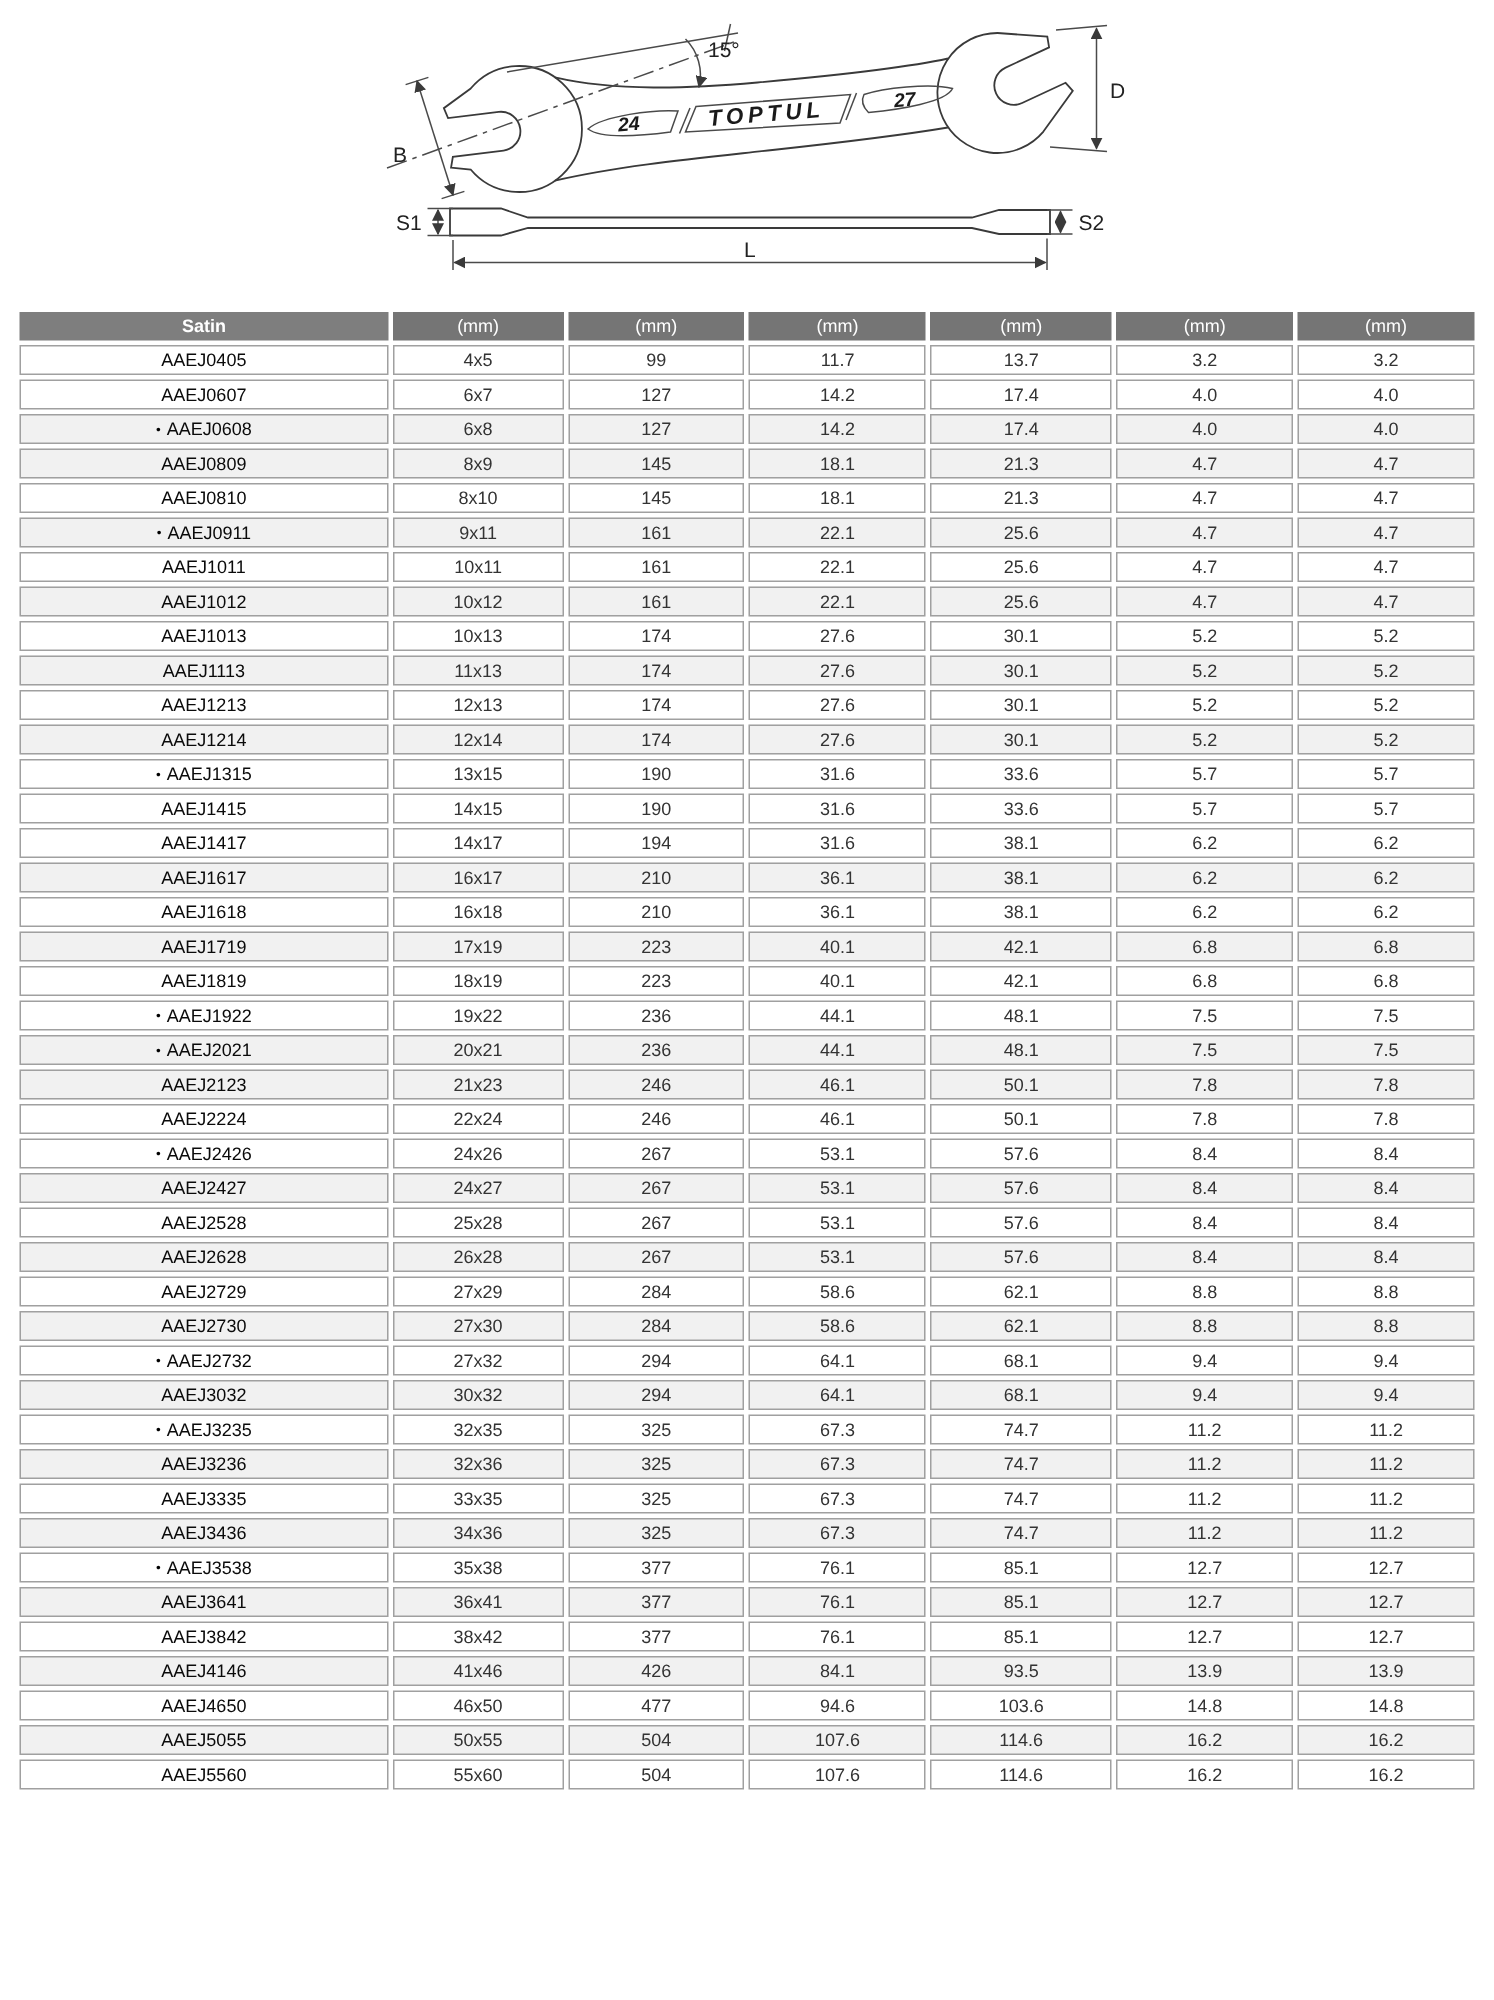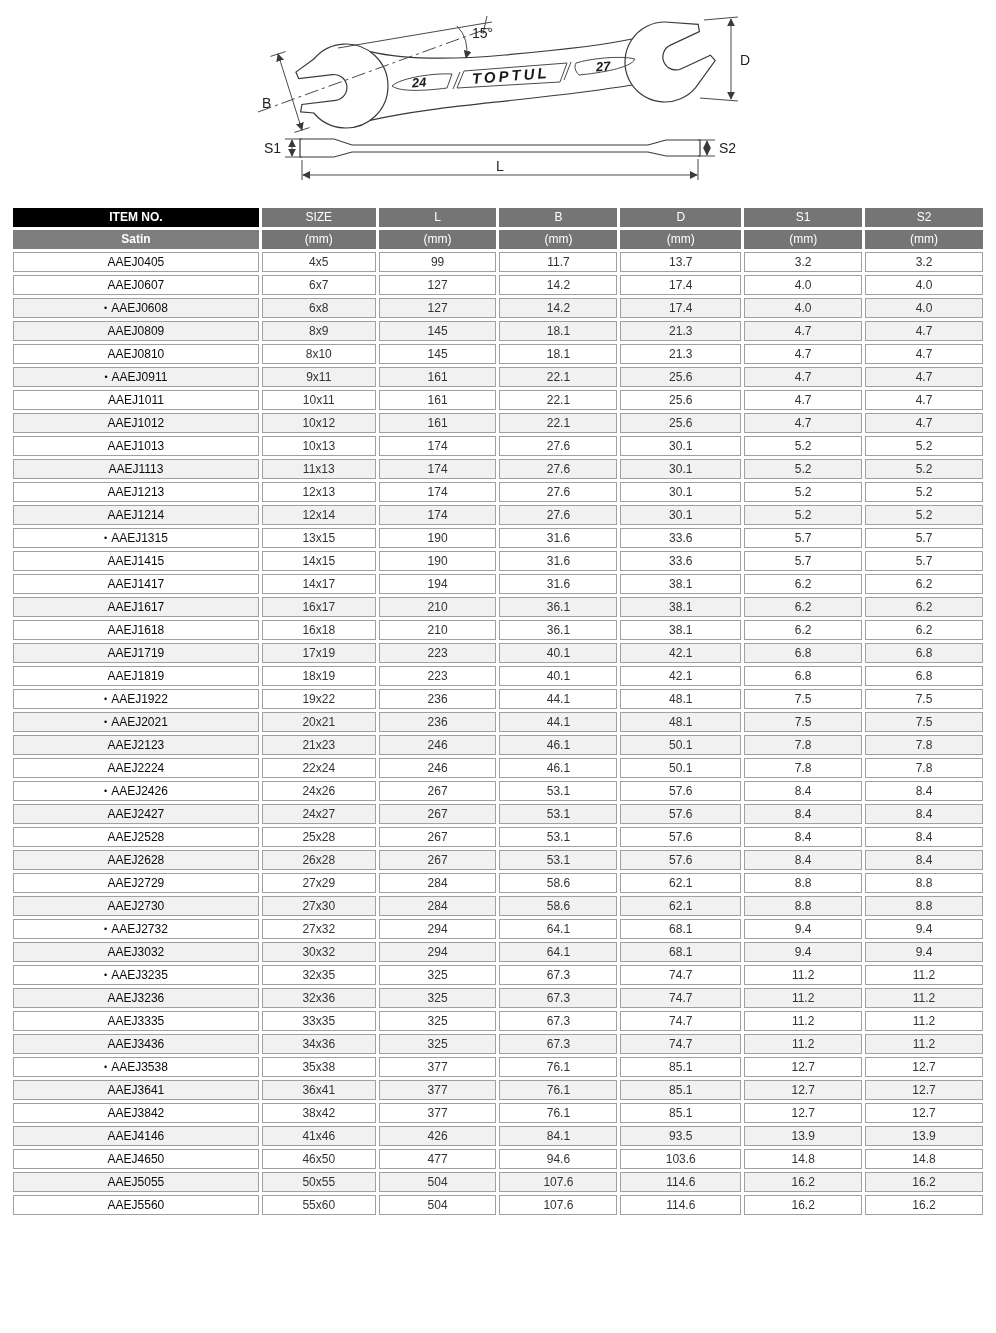--- a/index.html
+++ b/index.html
@@ -95,29 +95,20 @@
     <col style="width:242px">
       <col style="width:112px">
       <col style="width:116px">
     <col style="width:116px">
       <col style="width:119px">
       <col style="width:116px">
       <col style="width:116px">
   </colgroup>
   <thead>
     <tr>
-      <th class="h-black">ITEM NO.</th>
-      <th class="h-gray">SIZE</th>
-      <th class="h-gray">L</th>
-      <th class="h-gray">B</th>
-      <th class="h-gray">D</th>
-      <th class="h-gray">S1</th>
-      <th class="h-gray">S2</th>
-    </tr>
-    <tr>
       <th class="h-gray2">Satin</th>
       <th class="h-gray">(mm)</th>
       <th class="h-gray">(mm)</th>
       <th class="h-gray">(mm)</th>
       <th class="h-gray">(mm)</th>
       <th class="h-gray">(mm)</th>
       <th class="h-gray">(mm)</th>
     </tr>
   </thead>
   <tbody>

